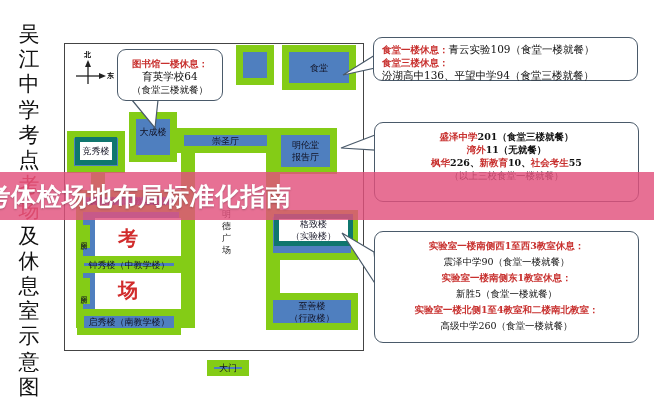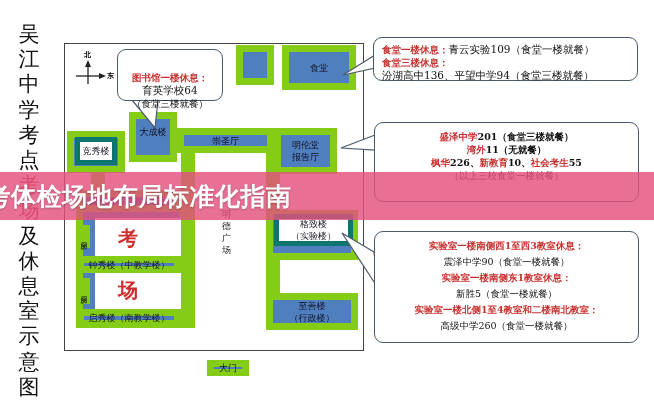--- a/index.html
+++ b/index.html
@@ -86,21 +86,21 @@
 <div class="bld" style="left:76px;top:225px;width:12px;height:23px;font-size:7px;line-height:9px;writing-mode:vertical-rl;">
     <span>厕所</span>
   </div>
 <div class="bld" style="left:77px;top:256px;width:104px;height:17px;">
     <span>钟秀楼（中教学楼）</span>
   </div>
 <div class="white" style="left:95px;top:273px;width:86px;height:37px;"></div>
 <div class="bld" style="left:76px;top:278px;width:12px;height:26px;font-size:7px;line-height:9px;writing-mode:vertical-rl;">
     <span>厕所</span>
   </div>
-<div class="bld" style="left:77px;top:309px;width:104px;height:18px;">
+<div class="bld" style="left:77px;top:309px;width:104px;height:26px;">
     <span>启秀楼（南教学楼）</span>
   </div>
 <div class="bigred" style="left:118px;top:225px;">考</div>
 <div class="bigred" style="left:118px;top:277px;">场</div>
 
 <div class="plaza" style="left:222px;top:208px;">
   <div>明</div>
   <div>德</div>
   <div>广</div>
   <div>场</div>
@@ -121,21 +121,21 @@
     <span>大门</span>
   </div>
 
 <svg class="overlay" width="654" height="400">
   <polygon points="132,100 155,128 158,100" fill="#fff" stroke="#4a5a6a" stroke-width="1.2"></polygon>
   <polygon points="375,55 343,75 375,68" fill="#fff" stroke="#4a5a6a" stroke-width="1.2"></polygon>
   <polygon points="375,135 341,148 375,150" fill="#fff" stroke="#4a5a6a" stroke-width="1.2"></polygon>
   <polygon points="374,252 342,233 378,288" fill="#fff" stroke="#4a5a6a" stroke-width="1.2"></polygon>
 </svg>
 
-<div class="callout center" style="left:117px;top:49px;width:106px;height:52px;padding-top:21px;">
+<div class="callout center" style="left:117px;top:49px;width:106px;height:52px;padding-top:7px;">
   <div class="red b">图书馆一楼休息：</div>
   <div style="font-size:10.5px;">育英学校64</div>
   <div>（食堂三楼就餐）</div>
 </div>
 
 <div class="callout" style="left:373px;top:37px;width:265px;height:44px;padding:5px 0 0 8px;">
   <div><span class="red b">食堂一楼休息：</span><span style="font-size:10.5px;">青云实验109（食堂一楼就餐）</span></div>
   <div class="red b">食堂三楼休息：</div>
   <div style="font-size:10.5px;">汾湖高中136、平望中学94（食堂三楼就餐）</div>
 </div>

